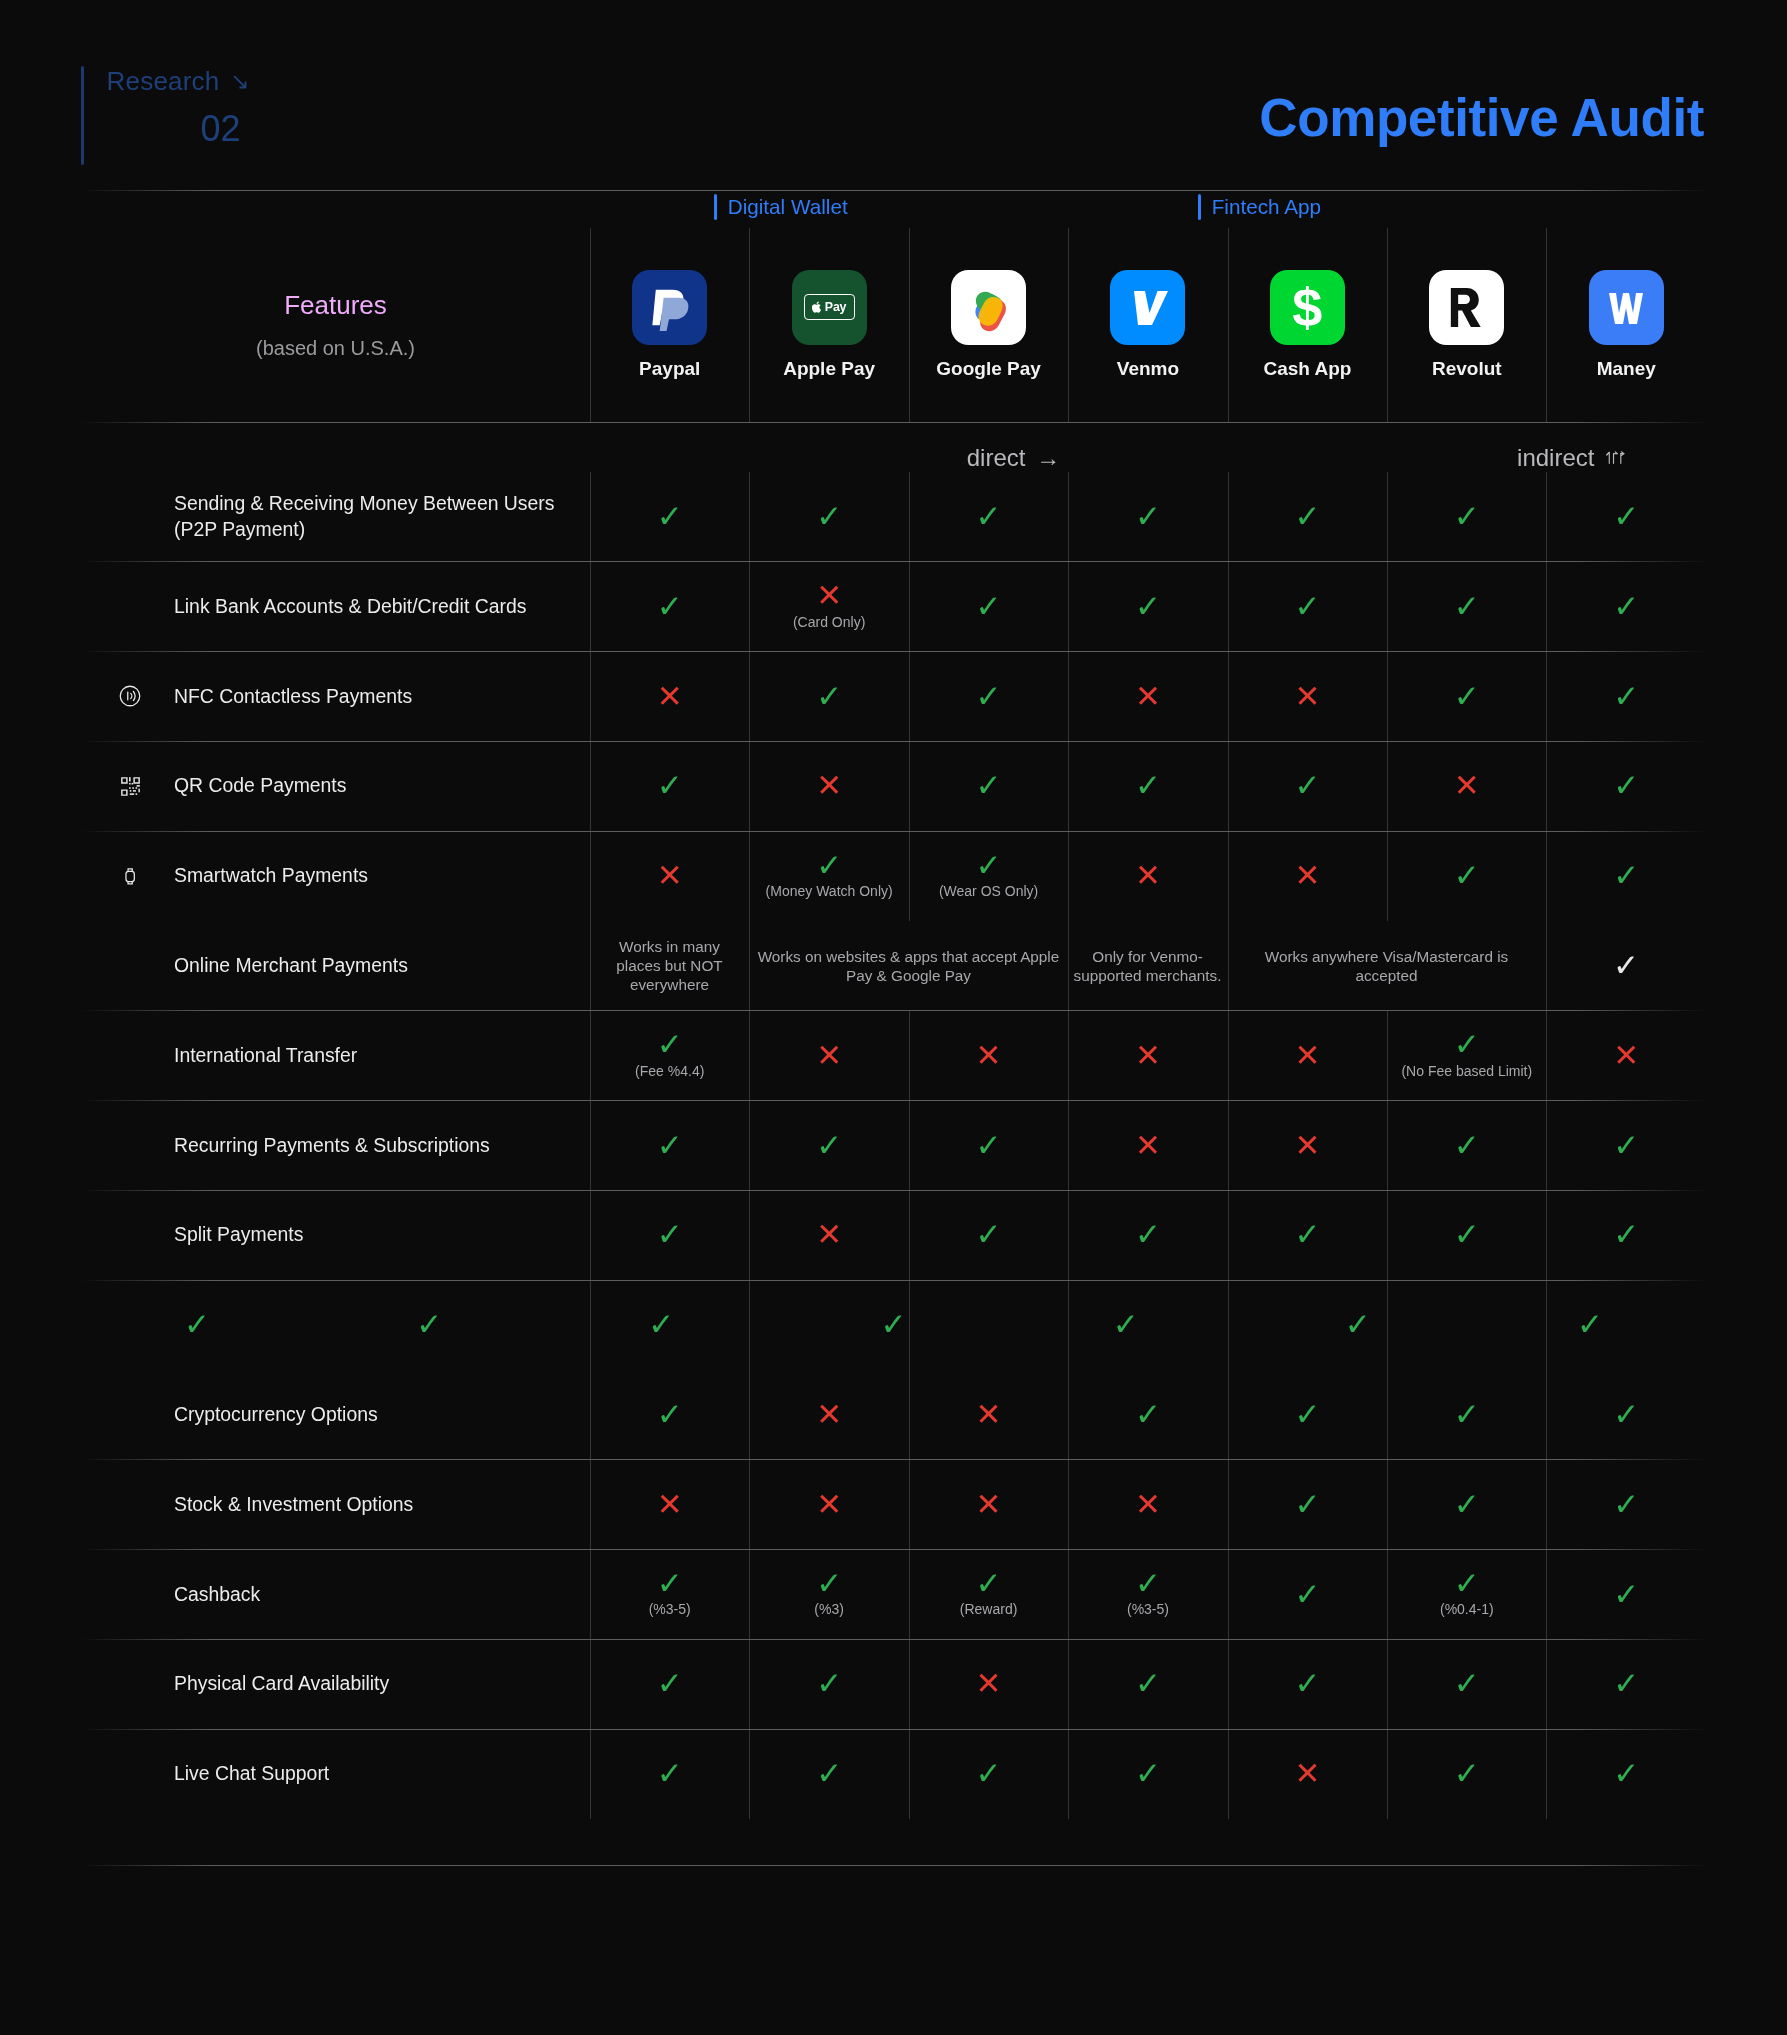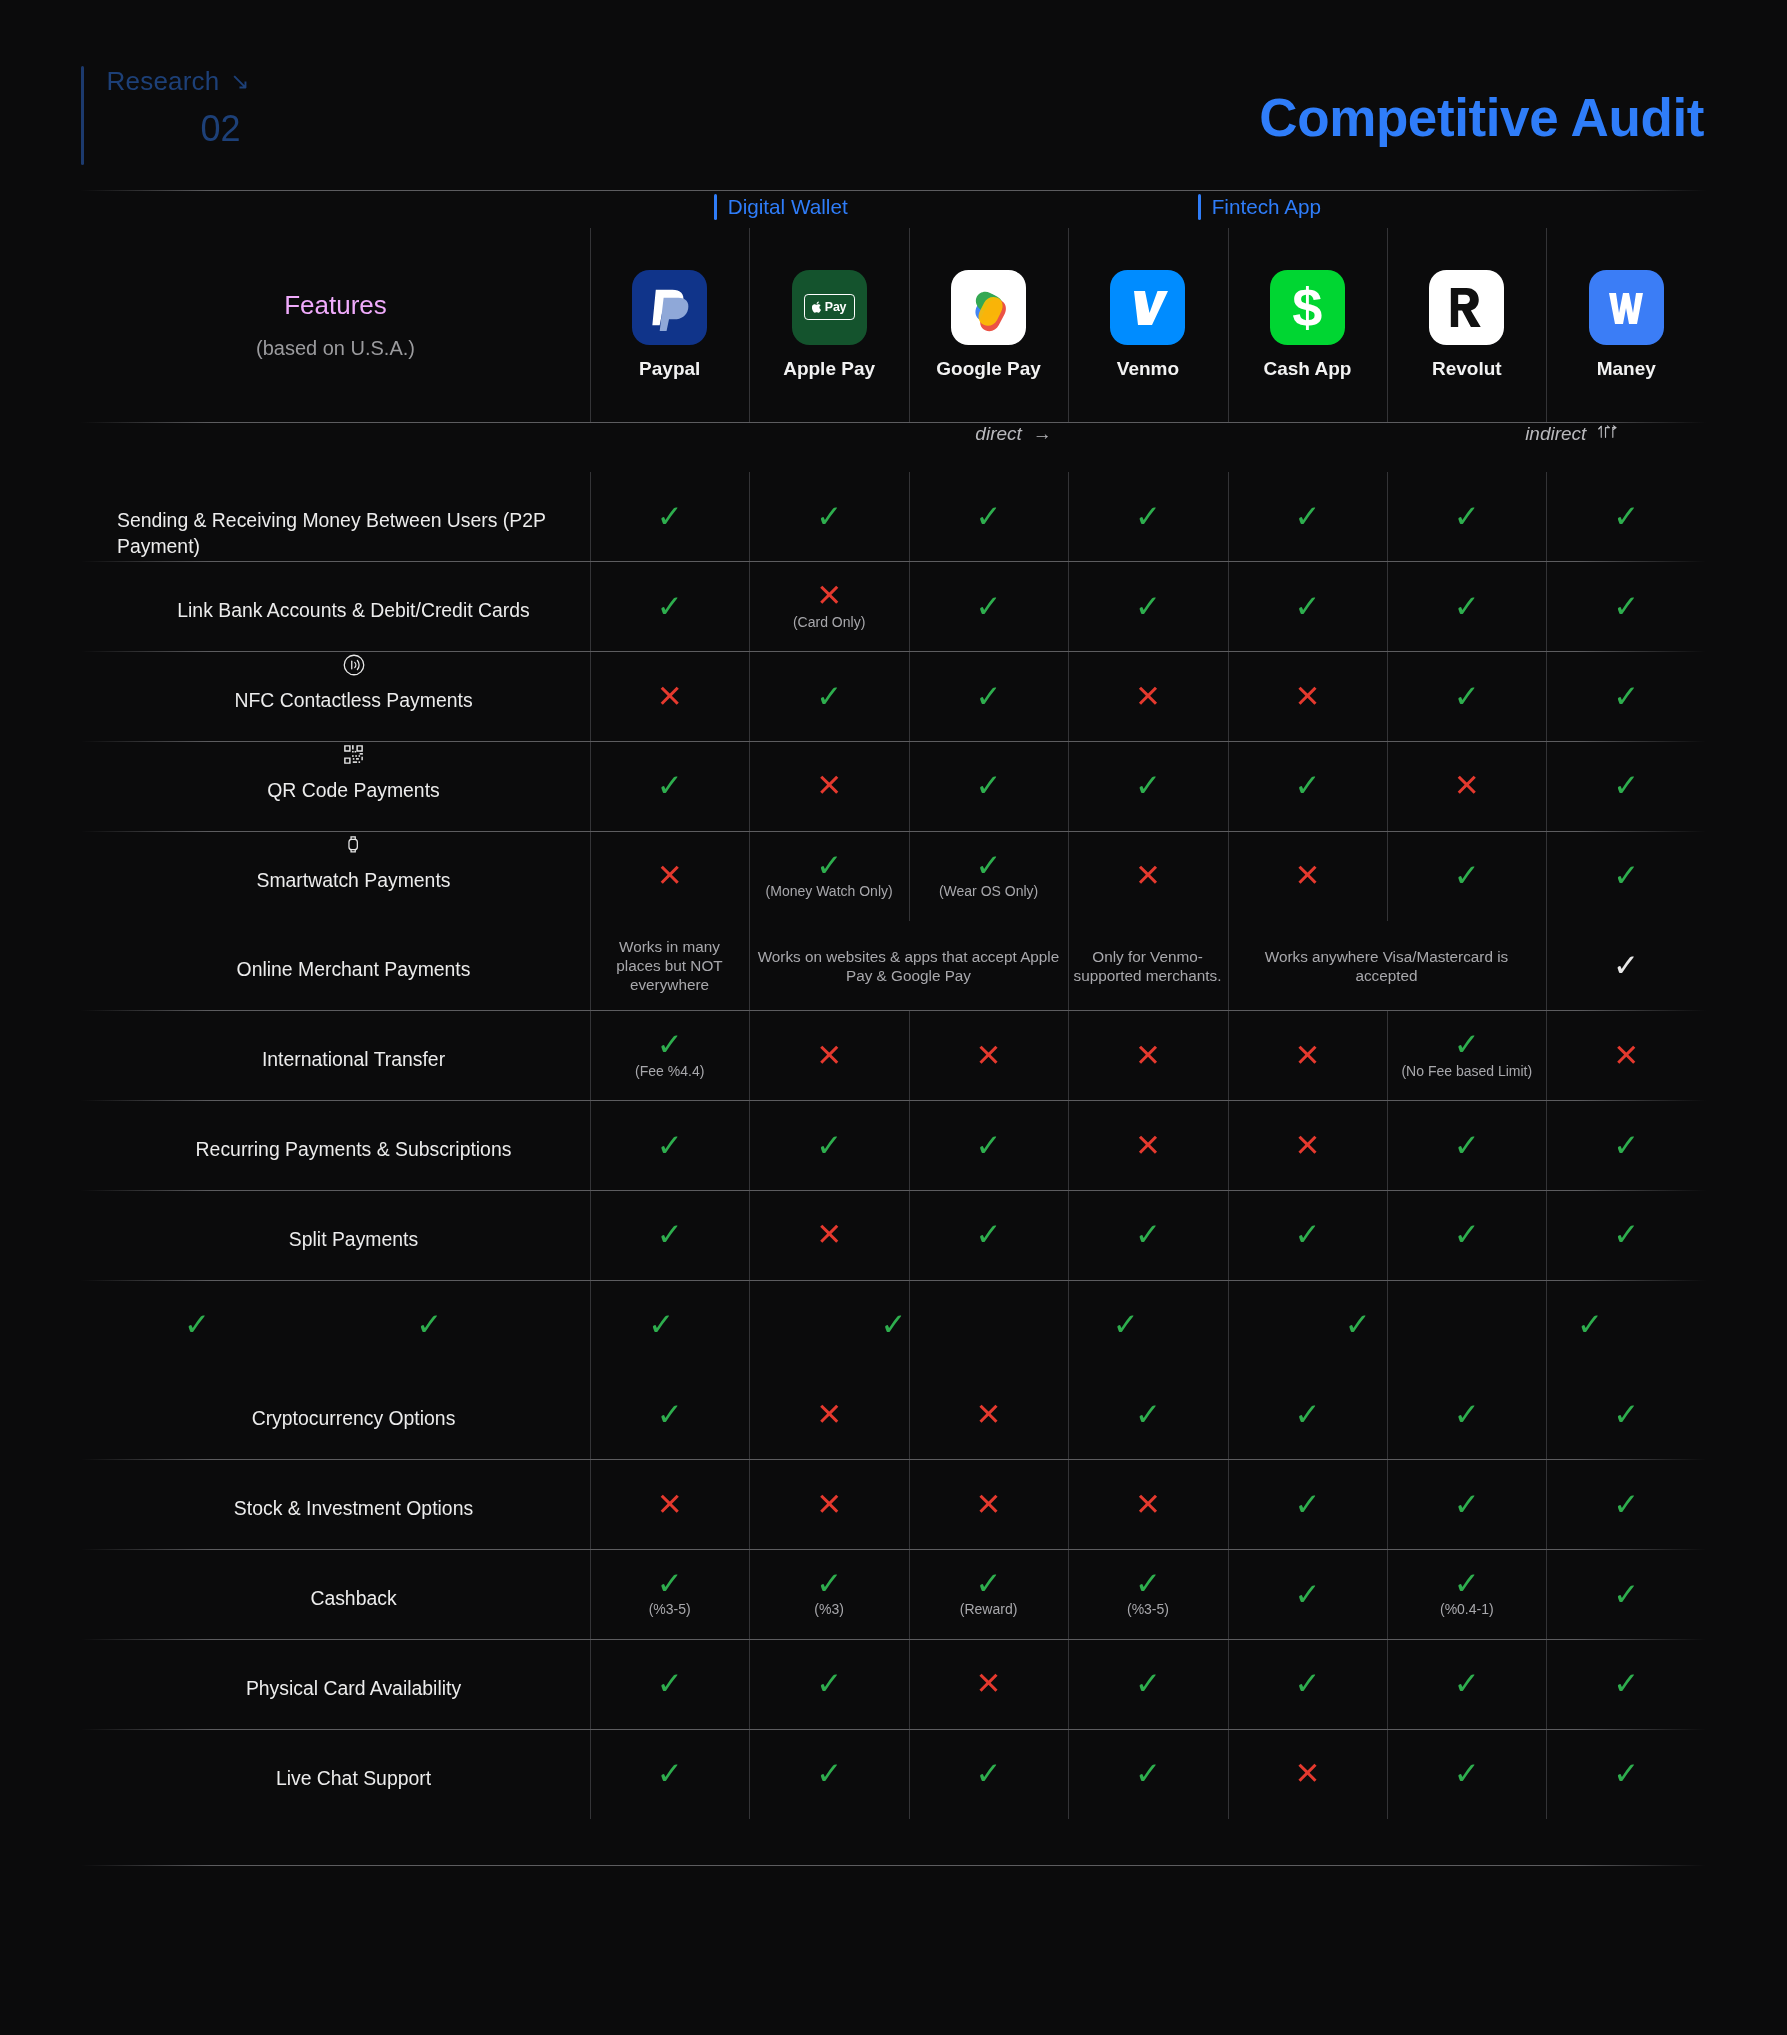--- a/index.html
+++ b/index.html
@@ -56,27 +56,27 @@
     overflow: hidden; position: relative;
   }
   .brand-name { color: #f2f2f2; font-size: 19px; font-weight: bold; white-space: nowrap; }
 
   .features-cell { display: flex; flex-direction: column; align-items: center; justify-content: center; gap: 16.5px; }
   .features-title { color: #f0abfc; font-size: 26px; }
   .features-sub { color: #9b9b9e; font-size: 20px; }
 
   
   .drow { height: 49px; }
-  .dir-cell { display: flex; align-items: flex-start; justify-content: center; gap: 10.8px; color: #b9b9bd; font-size: 19px; font-style: italic; }
+  .dir-cell { display: flex; align-items: flex-end; justify-content: center; gap: 10.8px; color: #b9b9bd; font-size: 24px; }
   .dir-span-a { flex: 0 0 847px; }
   .dir-span-b { flex: 1 1 0; }
 
   
   .datarow { height: 89px; }
-  .feat-cell { display: flex; align-items: center; gap: 10px; padding-left: 36px; flex-direction: column; }
+  .feat-cell { display: flex; align-items: center; gap: 31px; padding-left: 36px; }
   .feat-icon { width: 26px; height: 26px; flex: 0 0 26px; display: flex; align-items: center; justify-content: center; }
   .feat-label { color: #ececec; font-size: 19.4px; line-height: 1.32; }
   .val-cell { display: flex; flex-direction: column; align-items: center; justify-content: center; gap: 3.3px; }
   .mark { font-size: 31px; line-height: .9; font-weight: normal; }
   .mark.yes { color: #2eae4e; }
   .mark.no  { color: #e5392e; }
   .mark.plain { color: #e8e8e8; }
   .note { color: #a8a8ac; font-size: 14px; text-align: center; line-height: 1.25; padding: 0 5px; }
   .note.big { font-size: 15.3px; }
 

